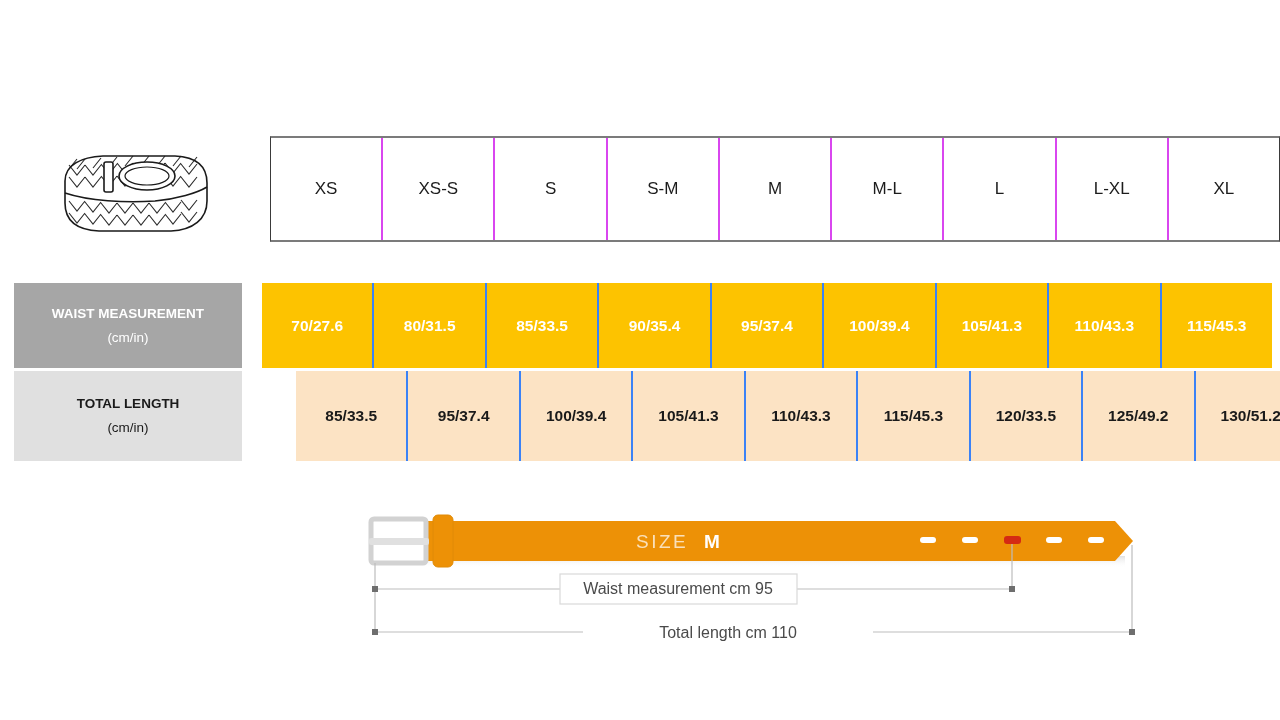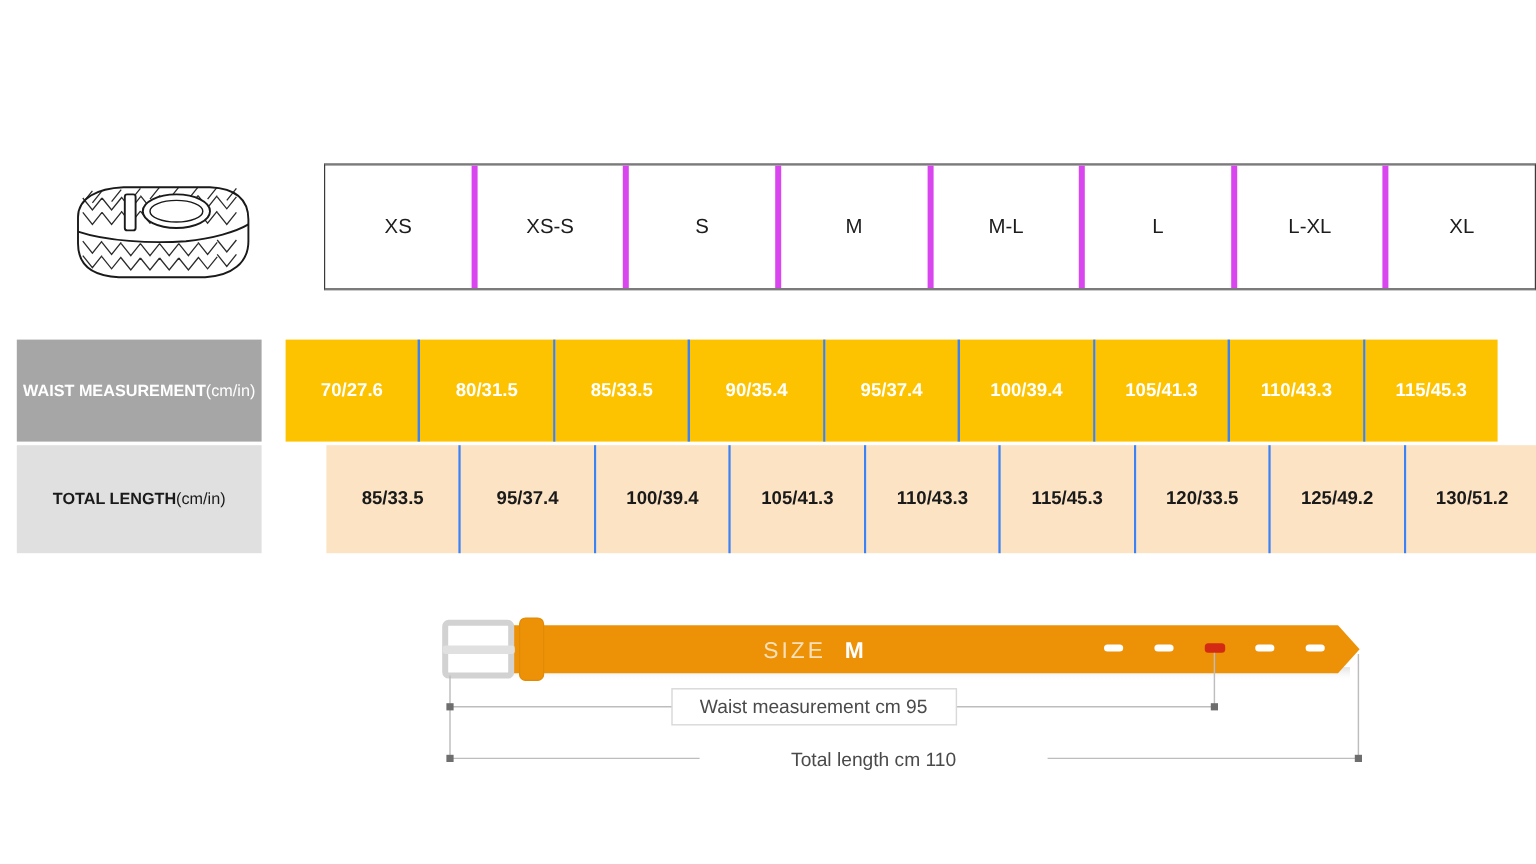--- a/index.html
+++ b/index.html
@@ -37,40 +37,41 @@
     border-left: 1px solid #3a3a3a;
     border-right: 1px solid #3a3a3a;
     box-sizing: border-box;
     background: #fff;
   }
   #size-header-table .hcell {
     flex: 1 1 0;
     display: flex;
     align-items: center;
     justify-content: center;
-    border-right: 5px solid #d946ef;
+    border-right: 2px solid #d946ef;
     font-size: 17px;
     color: #1c1c1c;
     box-sizing: border-box;
   }
   #size-header-table .hcell:last-child { border-right: none; }
 
   
   .meas-row {
     position: absolute;
     left: 14px;
     display: flex;
     align-items: stretch;
   }
   #row-waist { top: 283px; height: 85px; }
   #row-length { top: 371px; height: 90px; gap: 17px; }
 
   .row-label {
-    width: 204px;
-    display: flex;
+    width: 228px;
+    display: flex;
+    flex-direction: column;
     align-items: center;
     justify-content: center;
     text-align: left;
     font-weight: bold;
     font-size: 13.5px;
     line-height: 1.75;
     box-sizing: border-box;
   }
   #row-waist .row-label {
     background: #a6a6a6;
@@ -149,20 +150,21 @@
   <rect x="49" y="19" width="9" height="30" rx="2" fill="#ffffff" stroke="#1a1a1a" stroke-width="1.6"></rect>
 
   <ellipse cx="92" cy="33" rx="28" ry="14" fill="#ffffff" stroke="#1a1a1a" stroke-width="1.6"></ellipse>
   <ellipse cx="92" cy="33" rx="22" ry="9" fill="#ffffff" stroke="#1a1a1a" stroke-width="1.2"></ellipse>
 </svg>
 
 <div id="size-header-table">
   <div class="hcell">XS</div>
   <div class="hcell">XS-S</div>
   <div class="hcell">S</div>
+  <div class="hcell">S-M</div>
   <div class="hcell">M</div>
   <div class="hcell">M-L</div>
   <div class="hcell">L</div>
   <div class="hcell">L-XL</div>
   <div class="hcell">XL</div>
 </div>
 
 <div class="meas-row" id="row-waist">
   <div class="row-label">
     <span>WAIST MEASUREMENT</span>

